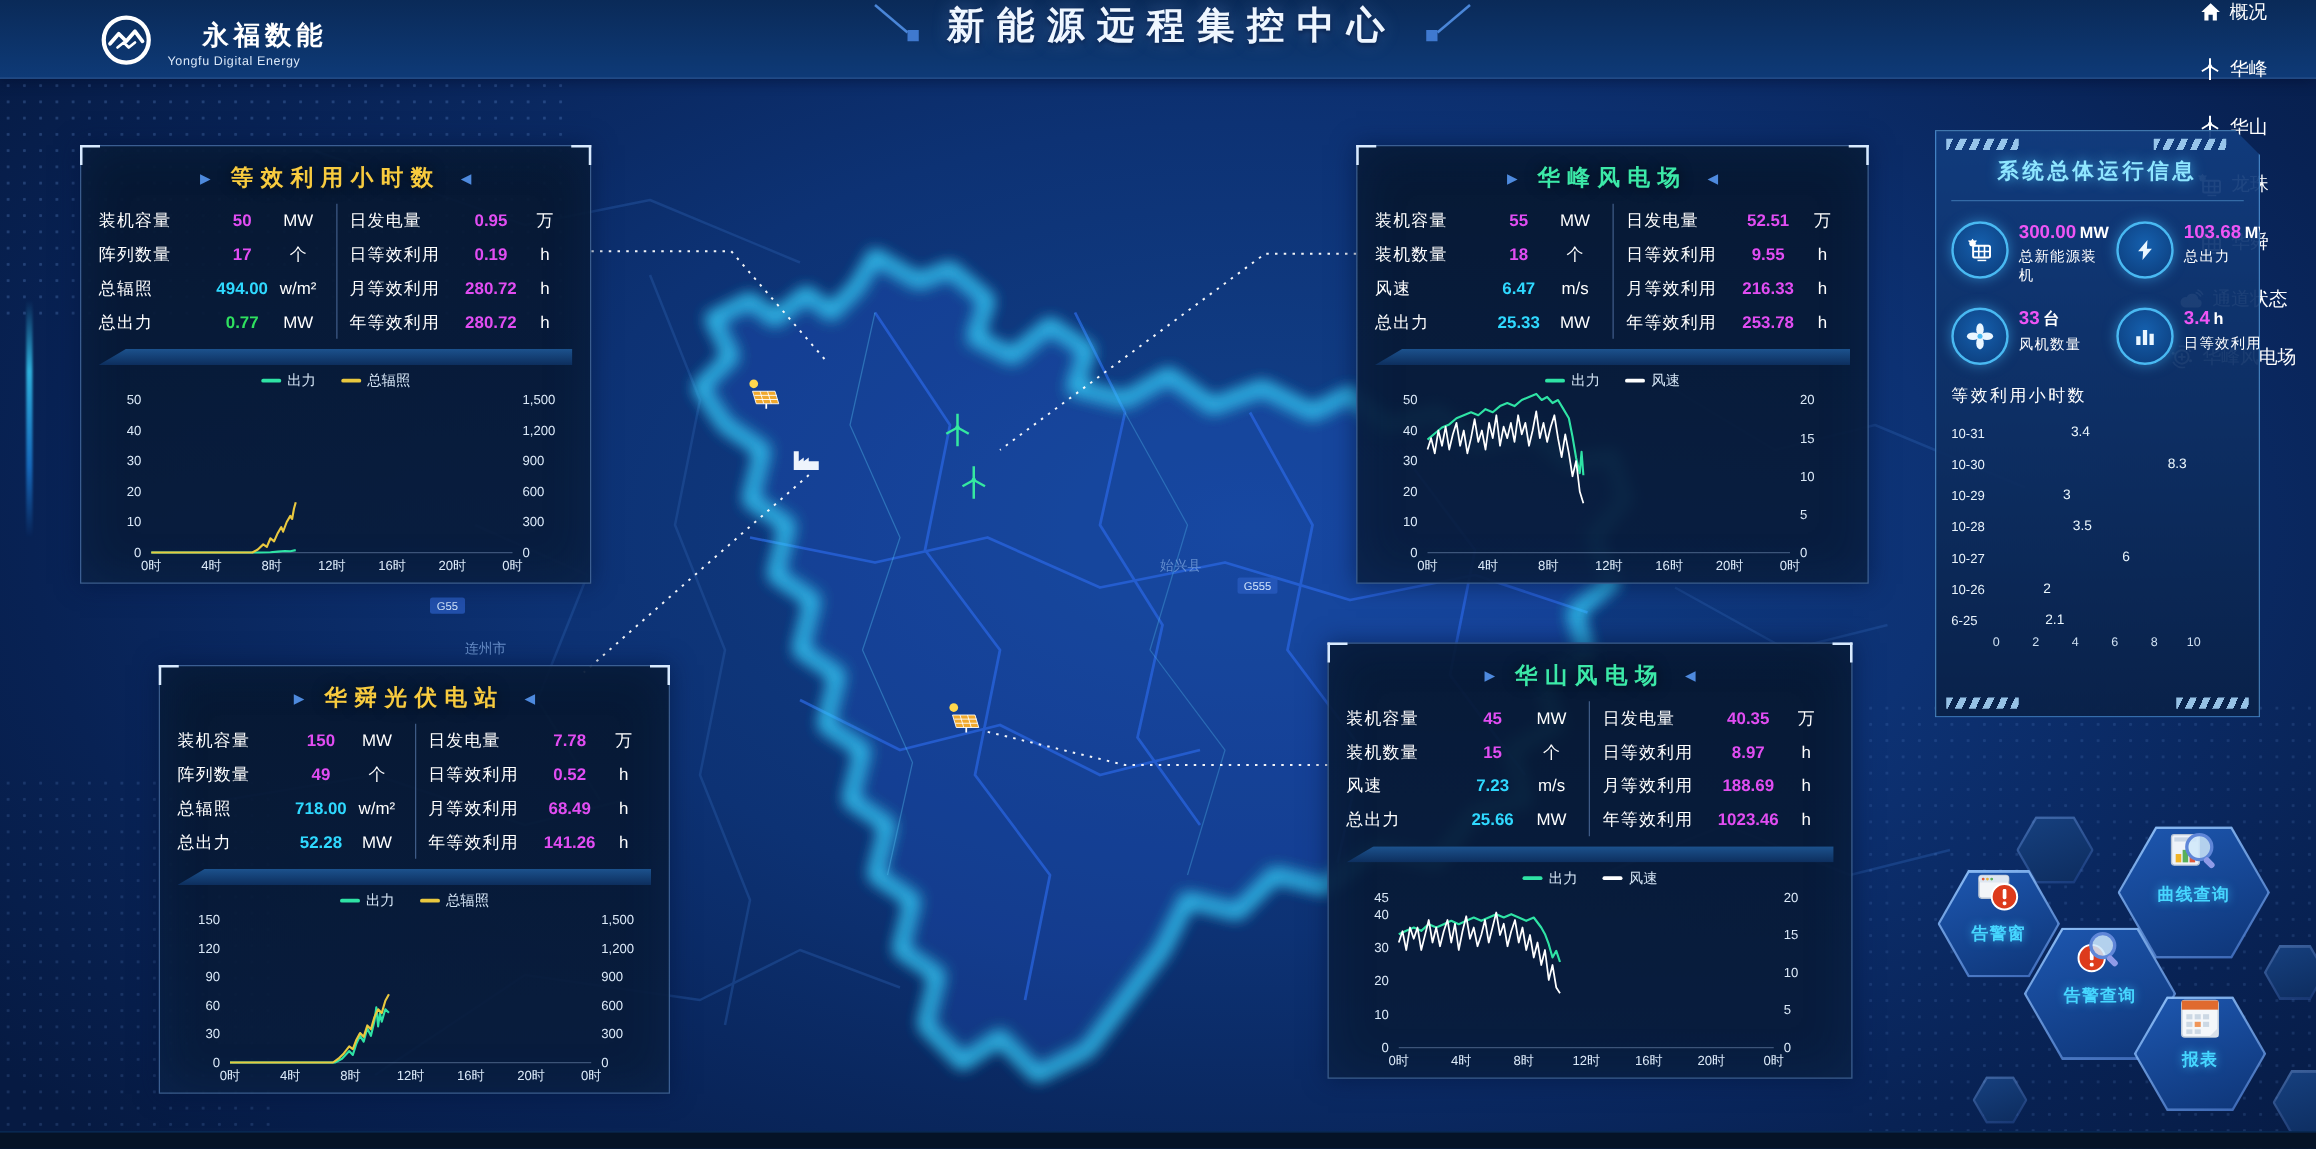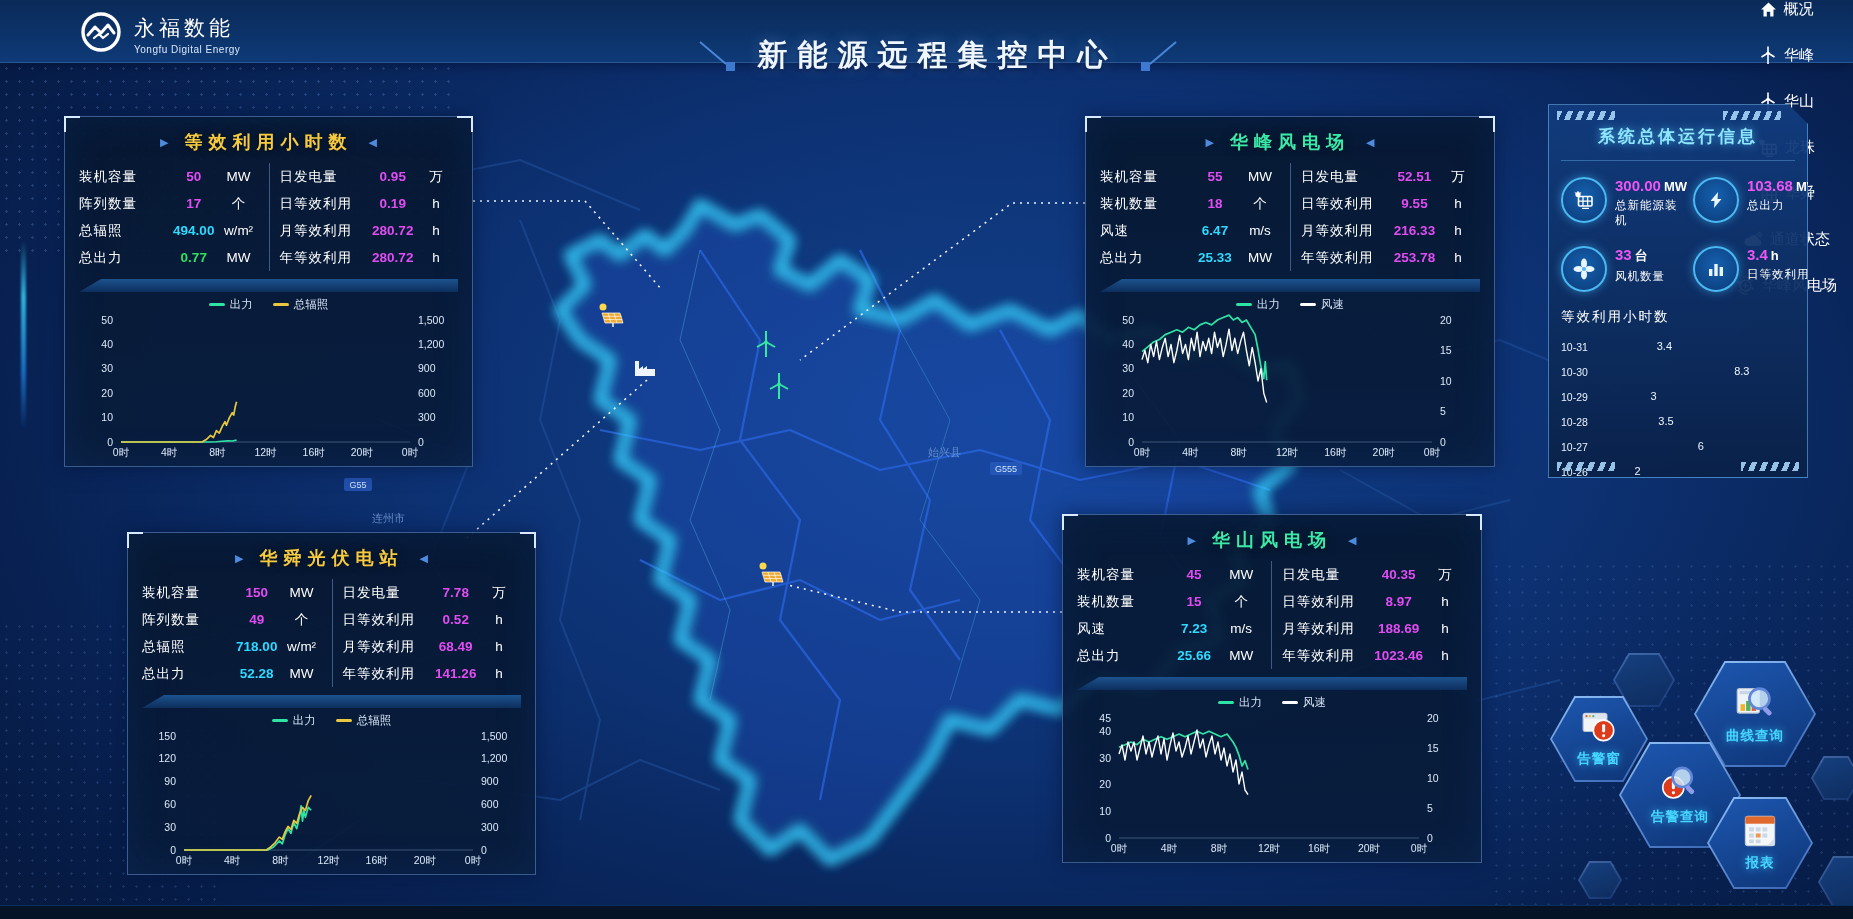--- a/index.html
+++ b/index.html
@@ -11,23 +11,23 @@
   #map-svg{position:absolute;left:0;top:0;}
   .glowbar{position:absolute;left:21px;top:240px;width:5px;height:190px;
     background:linear-gradient(180deg,transparent,#39d4ff 30%,#1b7ad4 70%,transparent);filter:blur(1px);opacity:.8;}
   .bottom-strip{position:absolute;left:0;bottom:0;width:100%;height:13px;background:#051327;border-top:1px solid #0a2f5e;}
 
   
   header{position:absolute;left:0;top:0;width:100%;height:62px;
     background:linear-gradient(180deg,#0a2a58 0%,#0e3a77 100%);
     border-bottom:1px solid rgba(80,140,220,.45);box-shadow:0 2px 10px rgba(0,10,40,.5);}
   .logo{position:absolute;left:78px;top:9px;display:flex;align-items:center;gap:10px;}
-  .logo-cn{font-size:21px;font-weight:normal;color:#fff;letter-spacing:4px;}
+  .logo-cn{font-size:21px;font-weight:bold;color:#fff;letter-spacing:4px;margin-left:28px;}
   .logo-en{font-size:10px;color:#d9e7f8;letter-spacing:.5px;margin-top:2px;}
-  .title-wrap{position:absolute;left:50.6%;top:0;transform:translateX(-50%);height:62px;display:flex;align-items:center;gap:14px;margin-top:24px;}
+  .title-wrap{position:absolute;left:50.6%;top:0;transform:translateX(-50%);height:62px;display:flex;align-items:flex-start;gap:14px;}
   h1.page-title{margin:0;font-size:30px;font-weight:bold;letter-spacing:10px;color:#eef6ff;
     text-shadow:0 2px 4px rgba(0,20,60,.8),0 0 14px rgba(140,190,255,.35);}
   nav{position:absolute;right:16px;top:0;height:62px;display:flex;align-items:center;gap:27px;flex-direction:column;}
   .nav-item{display:flex;align-items:center;gap:7px;color:#fff;font-size:15px;cursor:pointer;white-space:nowrap;}
   .nav-item svg{display:block;}
 
   
   .panel{position:absolute;box-sizing:border-box;
     background:linear-gradient(180deg,rgba(6,23,48,.93),rgba(8,28,60,.93));
     border:1px solid rgba(110,160,230,.5);
@@ -47,21 +47,21 @@
   .s-value{flex:1;text-align:center;font-weight:bold;}
   .s-unit{flex:0 0 44px;text-align:center;color:#fff;}
   .p-divider{height:13px;margin:8px 0 2px;background:linear-gradient(180deg,#1d5592,#0d2f5f);
     clip-path:polygon(0 100%,22px 0,100% 0,100% 100%);opacity:.95;}
   .p-legend{display:flex;justify-content:center;align-items:center;gap:20px;height:20px;
     font-size:11.5px;color:#d5e5f5;}
   .leg-dash{display:inline-block;width:16px;height:3px;border-radius:2px;margin-right:5px;vertical-align:middle;}
   .p-chart{flex:1;width:100%;display:block;}
 
   
-  .sys-panel{position:absolute;left:1548px;top:104px;width:260px;height:374px;box-sizing:border-box;
+  .sys-panel{position:absolute;left:1548px;top:104px;width:260px;height:470px;box-sizing:border-box;
     background:linear-gradient(180deg,rgba(17,60,126,.94),rgba(9,33,72,.95));
     border:1px solid rgba(110,190,255,.55);
     clip-path:polygon(0 0, calc(100% - 20px) 0, 100% 20px, 100% 100%, 0 100%);
     box-shadow:0 0 26px rgba(30,120,240,.3);padding:14px 12px 8px;}
   .hz{position:absolute;width:58px;height:9px;opacity:.9;
     background:repeating-linear-gradient(115deg,#a6d4f7 0 5px,transparent 5px 10px);}
   .hz.tl{left:8px;top:6px;} .hz.tr{right:26px;top:6px;}
   .hz.bl{left:8px;bottom:6px;} .hz.br{right:8px;bottom:6px;}
   .sys-title{text-align:center;font-size:17px;font-weight:bold;letter-spacing:3px;color:#8fe6ff;
     text-shadow:0 0 10px rgba(80,200,255,.8);padding:6px 0 12px;border-bottom:1px solid rgba(120,200,255,.35);}
@@ -80,21 +80,21 @@
   .eq-bar{height:12px;background:#c9eef9;box-shadow:0 0 6px rgba(170,230,250,.5);}
   .eq-val{position:absolute;top:-1px;font-size:11px;color:#eaf6fd;}
   #equiv-axis{position:relative;height:14px;margin-left:36px;width:158px;}
   #equiv-axis span{position:absolute;top:0;transform:translateX(-50%);font-size:10px;color:#cfe0f2;}
 
   
   .hex{position:absolute;clip-path:polygon(25% 0,75% 0,100% 50%,75% 100%,25% 100%,0 50%);
     background:linear-gradient(160deg,rgba(150,200,255,.95),rgba(70,120,210,.75));padding:2px;cursor:pointer;}
   .hex-in{width:100%;height:100%;clip-path:polygon(25% 0,75% 0,100% 50%,75% 100%,25% 100%,0 50%);
     background:linear-gradient(160deg,#1d57b0,#0e3577);display:flex;flex-direction:column;
-    align-items:center;justify-content:center;gap:3px;box-sizing:border-box;}
+    align-items:center;justify-content:flex-start;gap:3px;box-sizing:border-box;}
   .hex-label{font-size:13.5px;font-weight:bold;color:#46d6ff;letter-spacing:1px;text-shadow:0 0 8px rgba(60,200,255,.7);}
   .hex.decor{background:linear-gradient(160deg,rgba(120,170,240,.5),rgba(40,80,160,.4));}
   .hex.decor .hex-in{background:linear-gradient(160deg,#16407f,#0d2c5e);}
 </style>
 </head>
 <body>
 
 <div class="stage">
 
   <svg id="map-svg" width="1853" height="919">

